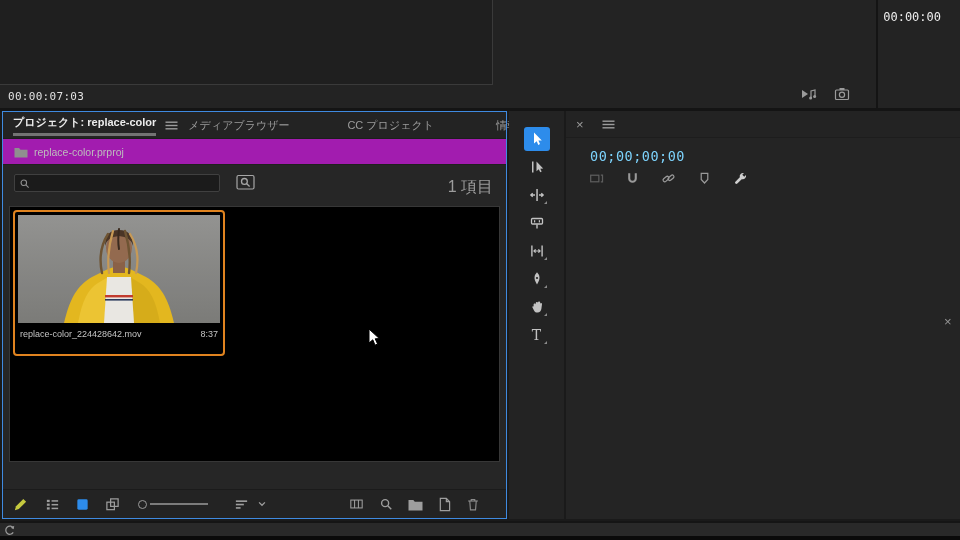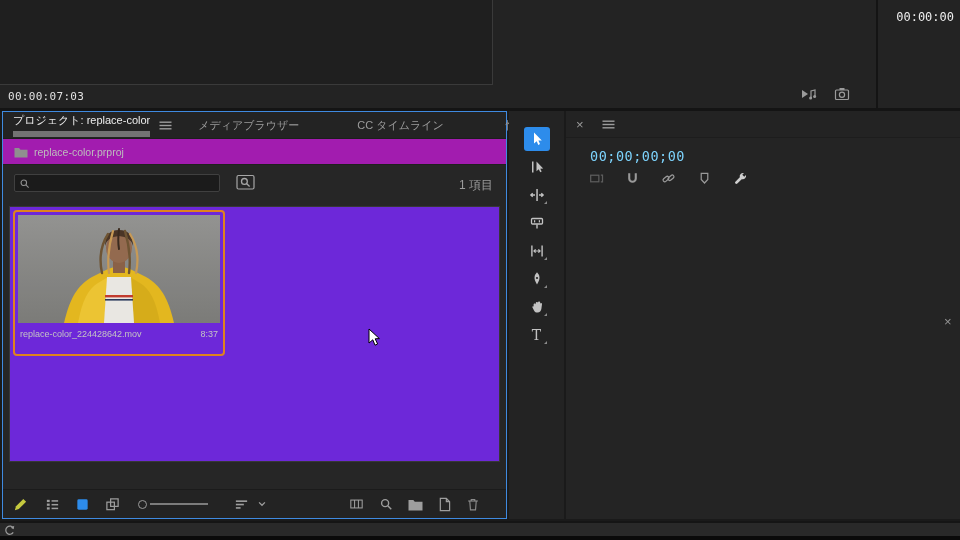--- a/index.html
+++ b/index.html
@@ -8,38 +8,38 @@
   .stage { position: relative; width: 960px; height: 540px; background: #1a1a1a; overflow: hidden; color: #c8c8c8; }
   .icon svg { display: block; }
 
   
   .source-monitor { position: absolute; left: 0; top: 0; width: 876px; height: 108px; background: #232323; }
   .source-frame { position: absolute; left: 0; top: 0; width: 493px; height: 85px; background: #1f1f1f; border-right: 1px solid #3a3a3a; border-bottom: 1px solid #3a3a3a; }
   .source-timecode { position: absolute; left: 8px; top: 90px; font-family: "DejaVu Sans Mono", monospace; font-size: 11px; color: #e2e2e2; letter-spacing: .3px; }
   .source-actions { position: absolute; left: 800px; top: 87px; display: flex; gap: 16px; color: #9b9b9b; }
   .top-gap { position: absolute; left: 876px; top: 0; width: 2px; height: 108px; background: #141414; }
   .program-monitor { position: absolute; left: 878px; top: 0; width: 82px; height: 108px; background: #232323; }
-  .program-timecode { position: absolute; right: 6px; top: 10px; font-family: "DejaVu Sans Mono", monospace; font-size: 12px; color: #ededed; }
+  .program-timecode { position: absolute; right: 19px; top: 10px; font-family: "DejaVu Sans Mono", monospace; font-size: 12px; color: #ededed; }
   .mid-gap { position: absolute; left: 0; top: 108px; width: 960px; height: 3px; background: #141414; }
 
   
   .project-panel { position: absolute; left: 2px; top: 111px; width: 505px; height: 408px; background: #262626; border: 1px solid #3f8ae0; }
   .pp-tabs { display: flex; align-items: center; height: 27px; background: #232323; border-bottom: 1px solid #1d1d1d; padding: 0 10px; font-size: 11px; color: #9c9c9c; }
   .tab { white-space: nowrap; cursor: default; }
-  .tab.active { color: #ececec; border-bottom: 6px solid #737373; padding-bottom: 3px; }
+  .tab.active { color: #ececec; border-bottom: 3px solid #737373; padding-bottom: 3px; font-weight: bold; }
   .panel-menu { margin-left: 9px; color: #9c9c9c; }
-  .tab.t2 { margin-left: 26px; } .tab.t3 { margin-left: 58px; } .tab.t4 { margin-left: 62px; }
+  .tab.t2 { margin-left: 10px; } .tab.t3 { margin-left: 58px; } .tab.t4 { margin-left: 62px; }
   .more { margin-left: auto; font-size: 14px; color: #bdbdbd; }
   .pp-bin { display: flex; align-items: center; gap: 6px; height: 26px; padding: 0 11px; font-size: 10.5px; color: #bdbdbd; background: #a21caf; border-bottom: 1px solid #202020; }
   .pp-search { position: relative; height: 41px; }
   .search-box { position: absolute; left: 11px; top: 9px; width: 206px; height: 18px; background: #1b1b1b; border: 1px solid #404040; border-radius: 2px; display: flex; align-items: center; padding: 0 4px; gap: 4px; color: #8f8f8f; }
   .search-box input { flex: 1; min-width: 0; background: transparent; border: none; outline: none; color: #dddddd; font-size: 10px; }
   .find-btn { position: absolute; left: 233px; top: 9px; color: #a6a6a6; }
-  .item-count { position: absolute; right: 13px; top: 12px; font-size: 12px; color: #9c9c9c; }
-  .pp-content { position: absolute; left: 6px; top: 94px; right: 6px; bottom: 56px; background: #6d28d9; border: 1px solid #373737; }
+  .item-count { position: absolute; right: 13px; top: 12px; font-size: 16px; color: #9c9c9c; }
+  .pp-content { position: absolute; left: 6px; top: 94px; right: 6px; bottom: 56px; background: #000000; border: 1px solid #373737; }
   .clip-card { position: absolute; left: 3px; top: 3px; width: 212px; height: 146px; border: 2px solid #e0831f; border-radius: 4px; padding: 3px 3px 0 3px; }
   .thumb { width: 202px; height: 108px; overflow: hidden; background: #8c8c8a; }
   .clip-caption { display: flex; justify-content: space-between; align-items: center; margin-top: 6px; font-size: 9px; color: #c4c4c4; padding: 0 2px; }
   .pp-toolbar { position: absolute; left: 0; right: 0; bottom: 0; height: 29px; background: #232323; border-top: 1px solid #1b1b1b; display: flex; align-items: center; padding: 0 10px 0 10px; }
   .pp-toolbar .icon { color: #9e9e9e; }
   .tb-gap { margin-left: 15px; }
   .pencil { color: #c5c93e !important; }
   .grid-active { color: #2d8ceb !important; }
   .zoom-slider { display: flex; align-items: center; margin-left: 18px; }
   .zs-knob { width: 9px; height: 9px; border: 1.5px solid #9a9a9a; border-radius: 50%; }
@@ -110,21 +110,21 @@
     <div class="pp-tabs">
       <span class="tab active">プロジェクト: replace-color</span>
       <span class="panel-menu icon">
         <svg width="13" height="11" viewBox="0 0 13 11" fill="currentColor">
             <rect x="0.5" y="1.5" width="12" height="1.4"></rect>
             <rect x="0.5" y="4.8" width="12" height="1.4"></rect>
             <rect x="0.5" y="8.1" width="12" height="1.4"></rect>
           </svg>
       </span>
       <span class="tab t2">メディアブラウザー</span>
-      <span class="tab t3">CC タイムライン</span>
+      <span class="tab t3">CC プロジェクト</span>
       <span class="tab t4">情報</span>
       <span class="more">»</span>
     </div>
 
     <div class="pp-bin">
       <span class="icon" style="color:#8f8f8f">
         <svg width="14" height="12" viewBox="0 0 14 12">
             <path d="M0.5 2 h4.5 l1.5 1.8 h7 v7.7 h-13 z" fill="currentColor"></path>
           </svg>
       </span>

